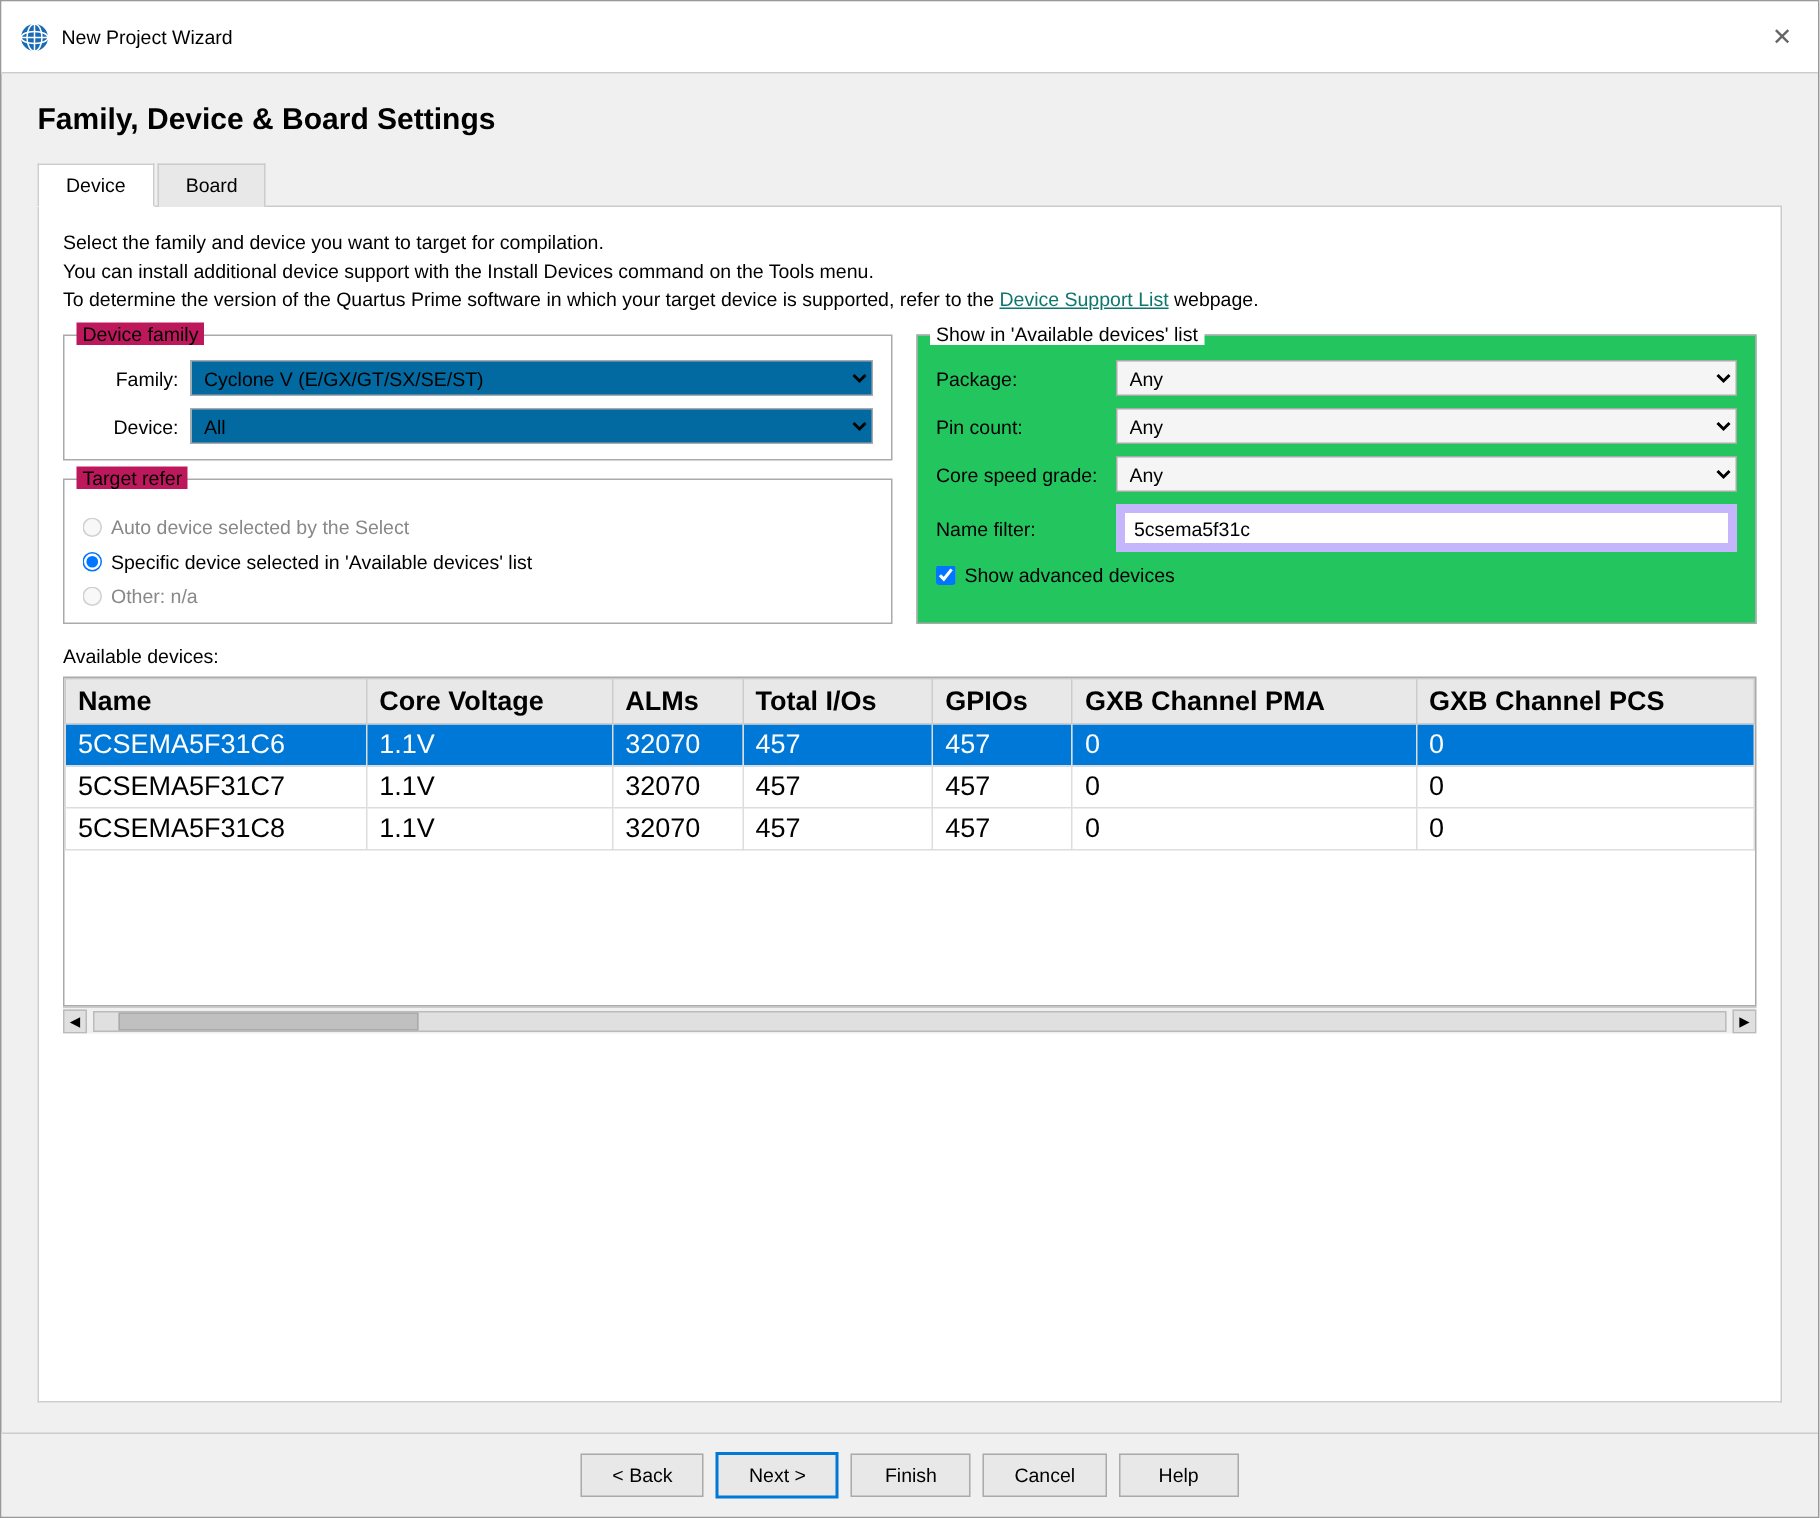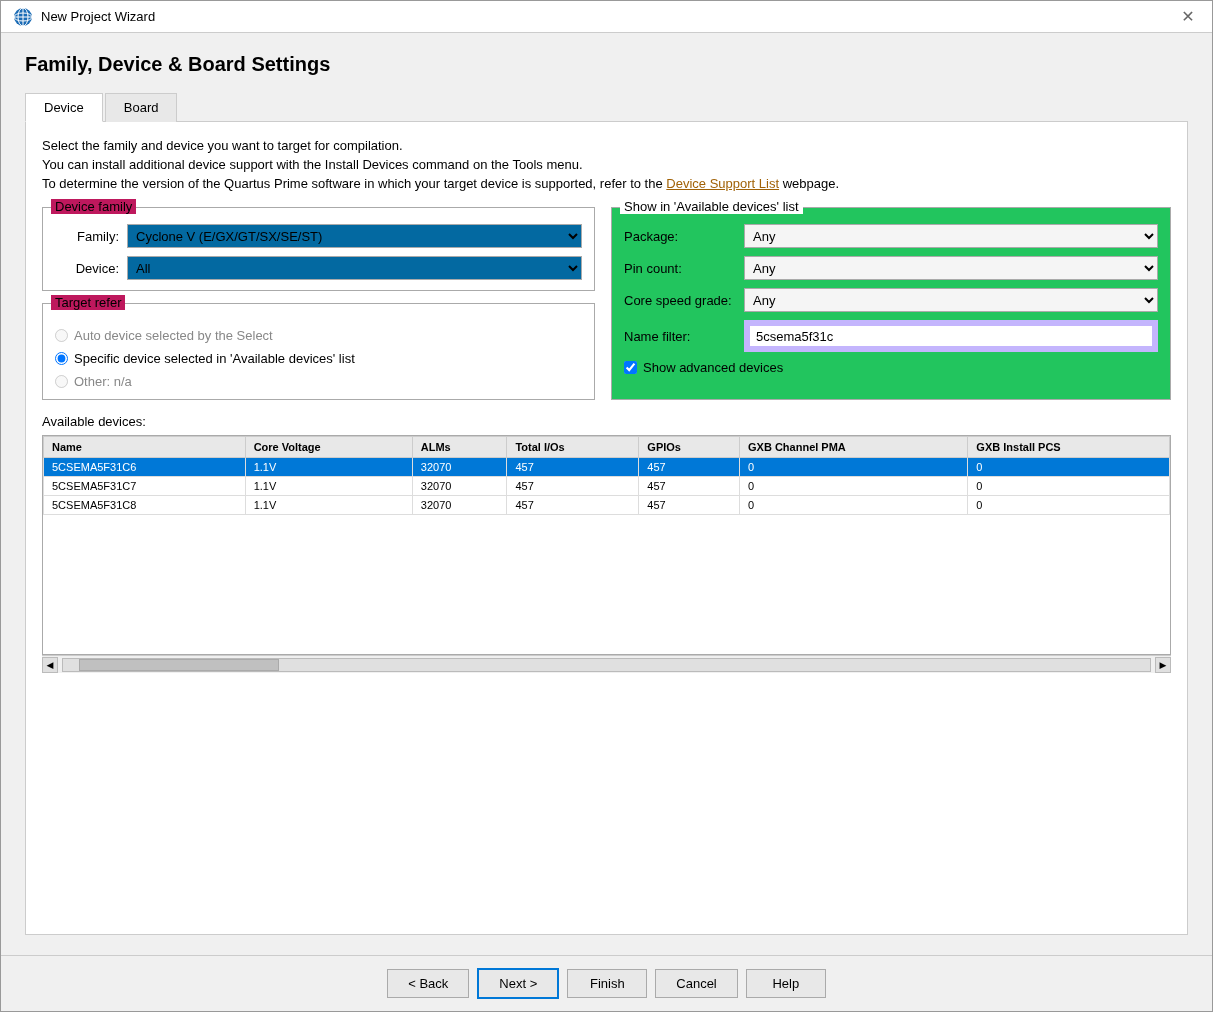--- a/index.html
+++ b/index.html
@@ -21,21 +21,21 @@
       display: flex;
       flex-direction: column;
     }
     .title-bar {
       background: #fff;
       border-bottom: 1px solid #ccc;
       padding: 8px 12px;
       display: flex;
       align-items: center;
       justify-content: space-between;
-      height: 32px;
+      height: 48px;
     }
     .title-bar-left {
       display: flex;
       align-items: center;
       gap: 8px;
     }
     .title-bar-icon {
       width: 20px;
       height: 20px;
     }
@@ -94,21 +94,21 @@
       flex: 1;
       display: flex;
       flex-direction: column;
     }
     .info-text {
       font-size: 13px;
       margin-bottom: 4px;
       color: #000;
     }
     .info-link {
-      color: #a16207;
+      color: #0f766e;
       text-decoration: underline;
       cursor: pointer;
     }
     .two-col {
       display: flex;
       gap: 16px;
       margin-top: 12px;
     }
     .left-panel {
       flex: 1;
@@ -226,21 +226,21 @@
     }
     .table-wrapper {
       border: 1px solid #aaa;
       overflow: auto;
       height: 220px;
       position: relative;
     }
     table {
       width: 100%;
       border-collapse: collapse;
-      font-size: 11px;
+      font-size: 18px;
     }
     thead tr {
       background: #f0f0f0;
     }
     thead th {
       border: 1px solid #ccc;
       padding: 4px 8px;
       text-align: left;
       font-weight: bold;
       white-space: nowrap;
@@ -430,21 +430,21 @@
         <div class="table-wrapper">
           <table>
             <thead>
               <tr>
                 <th>Name</th>
                 <th>Core Voltage</th>
                 <th>ALMs</th>
                 <th>Total I/Os</th>
                 <th>GPIOs</th>
                 <th>GXB Channel PMA</th>
-                <th>GXB Install PCS</th>
+                <th>GXB Channel PCS</th>
               </tr>
             </thead>
             <tbody>
               <tr class="selected">
                 <td>5CSEMA5F31C6</td>
                 <td>1.1V</td>
                 <td>32070</td>
                 <td>457</td>
                 <td>457</td>
                 <td>0</td>

